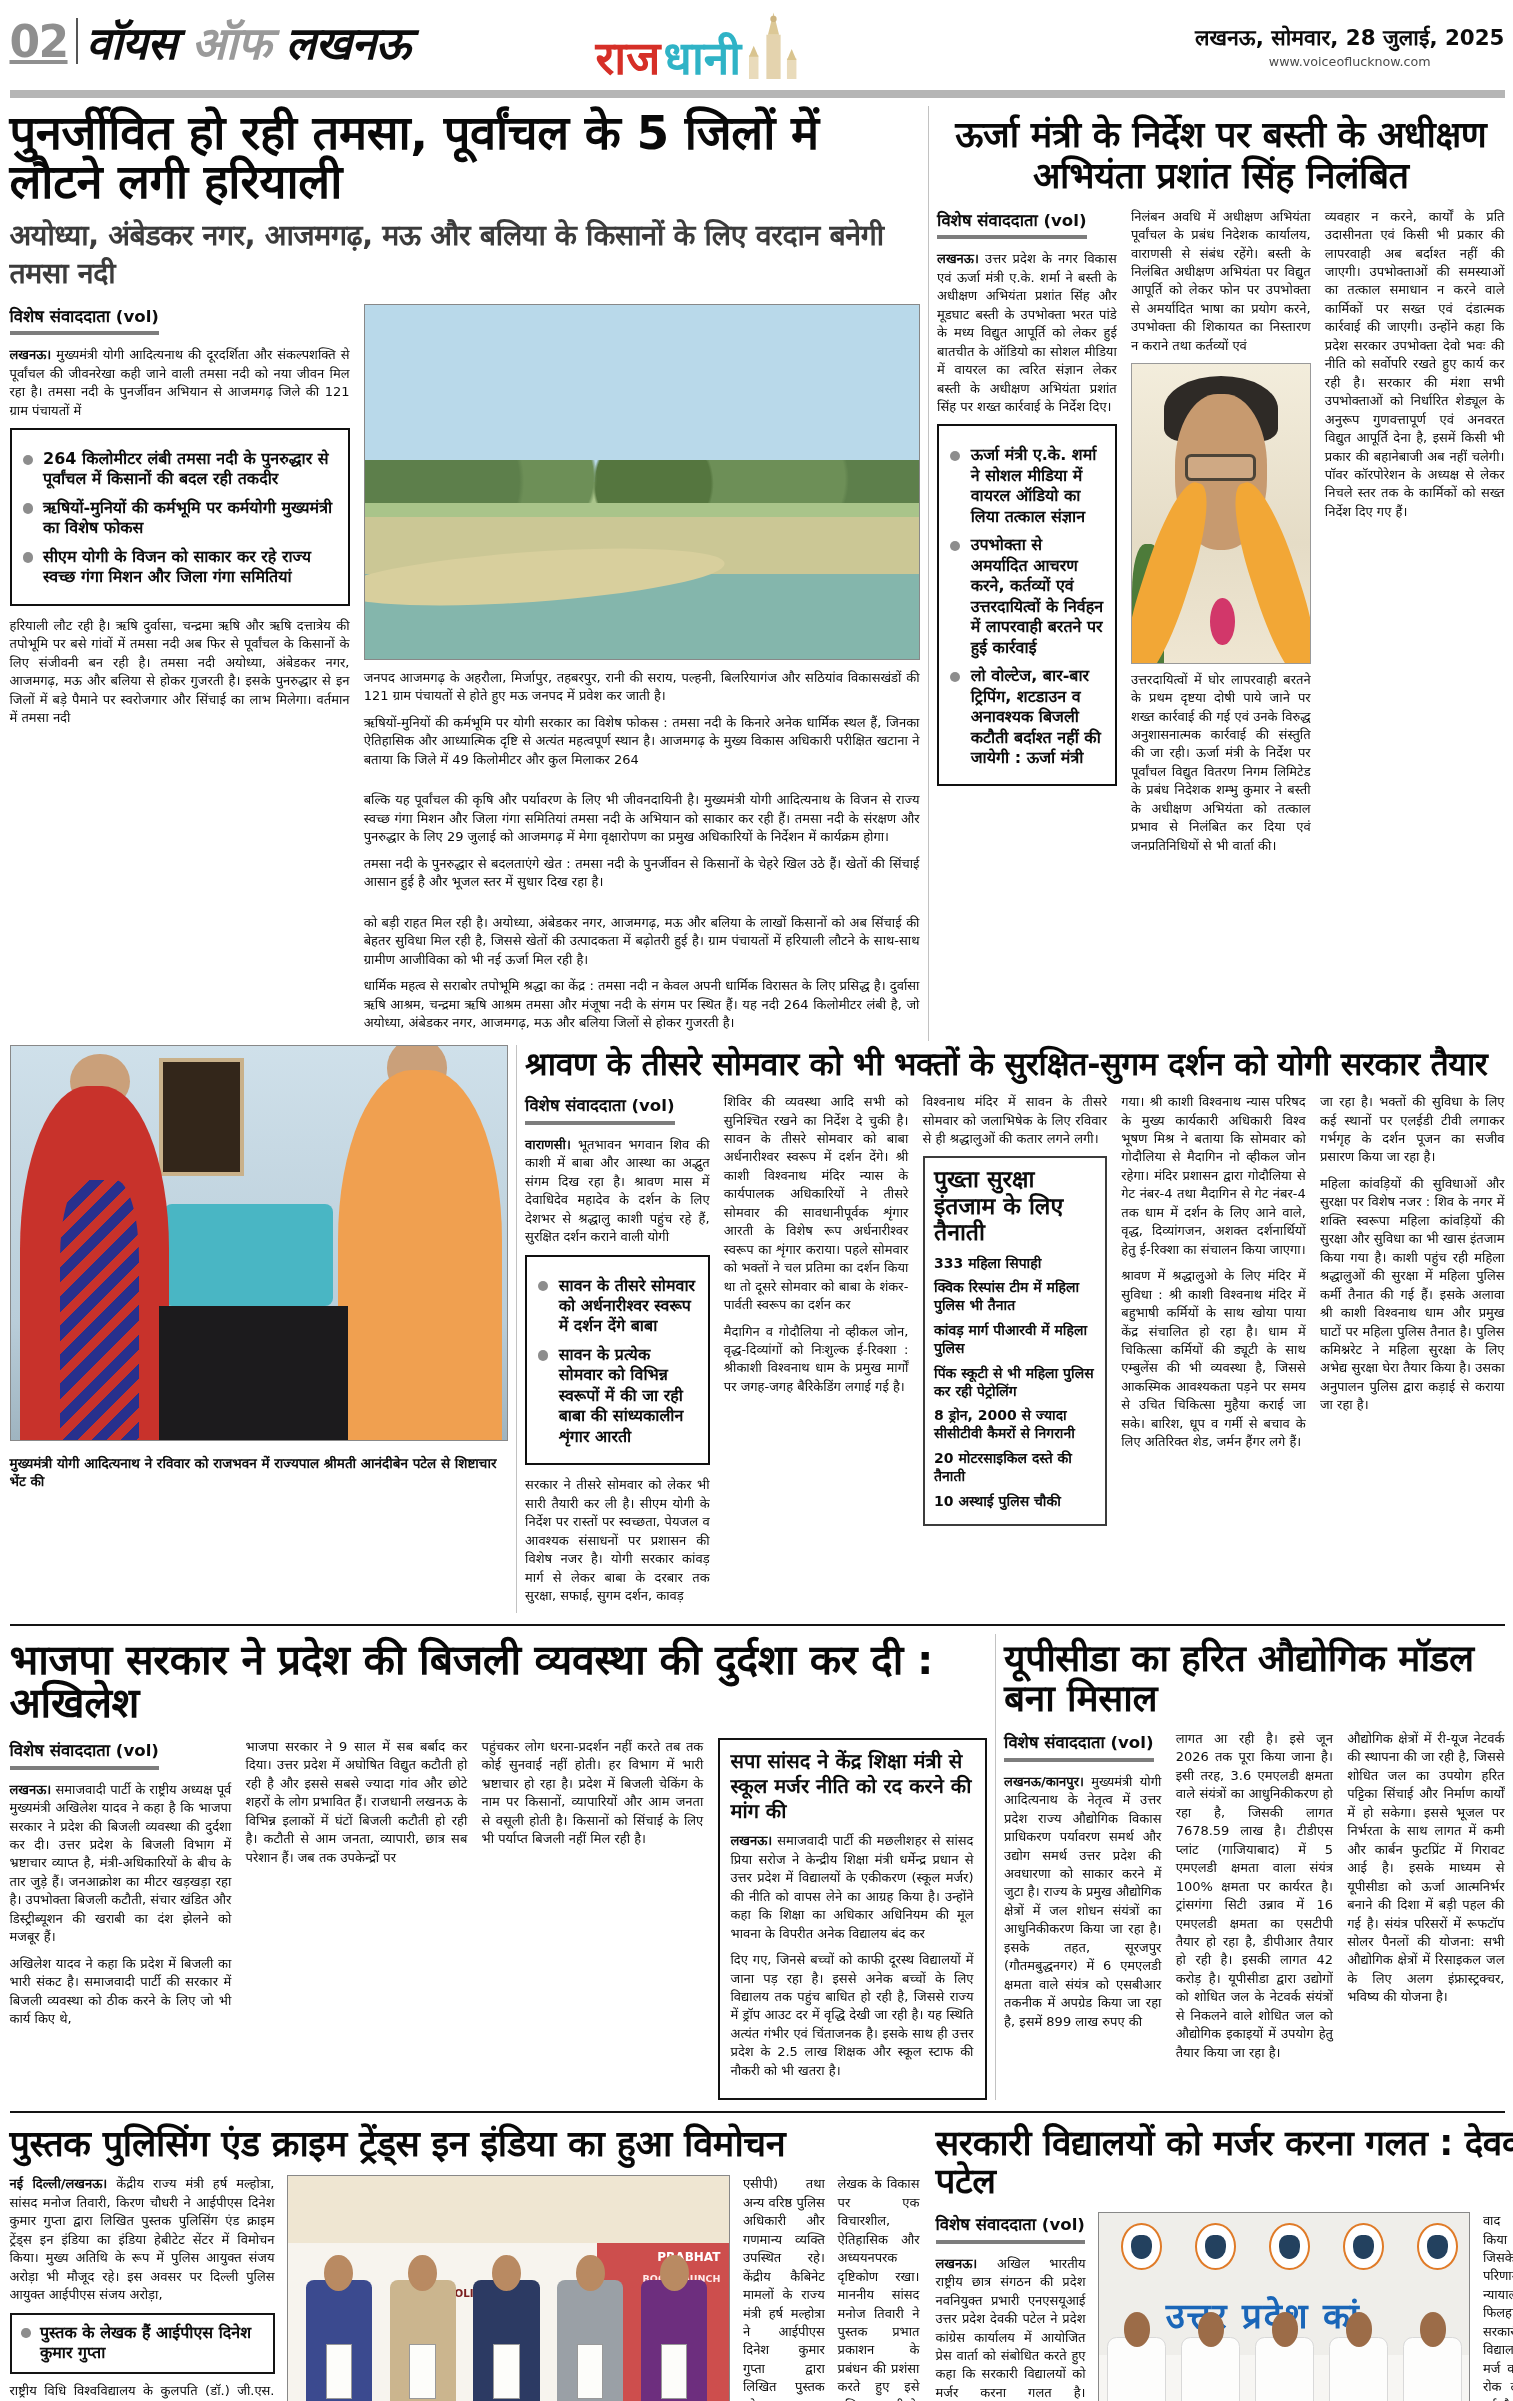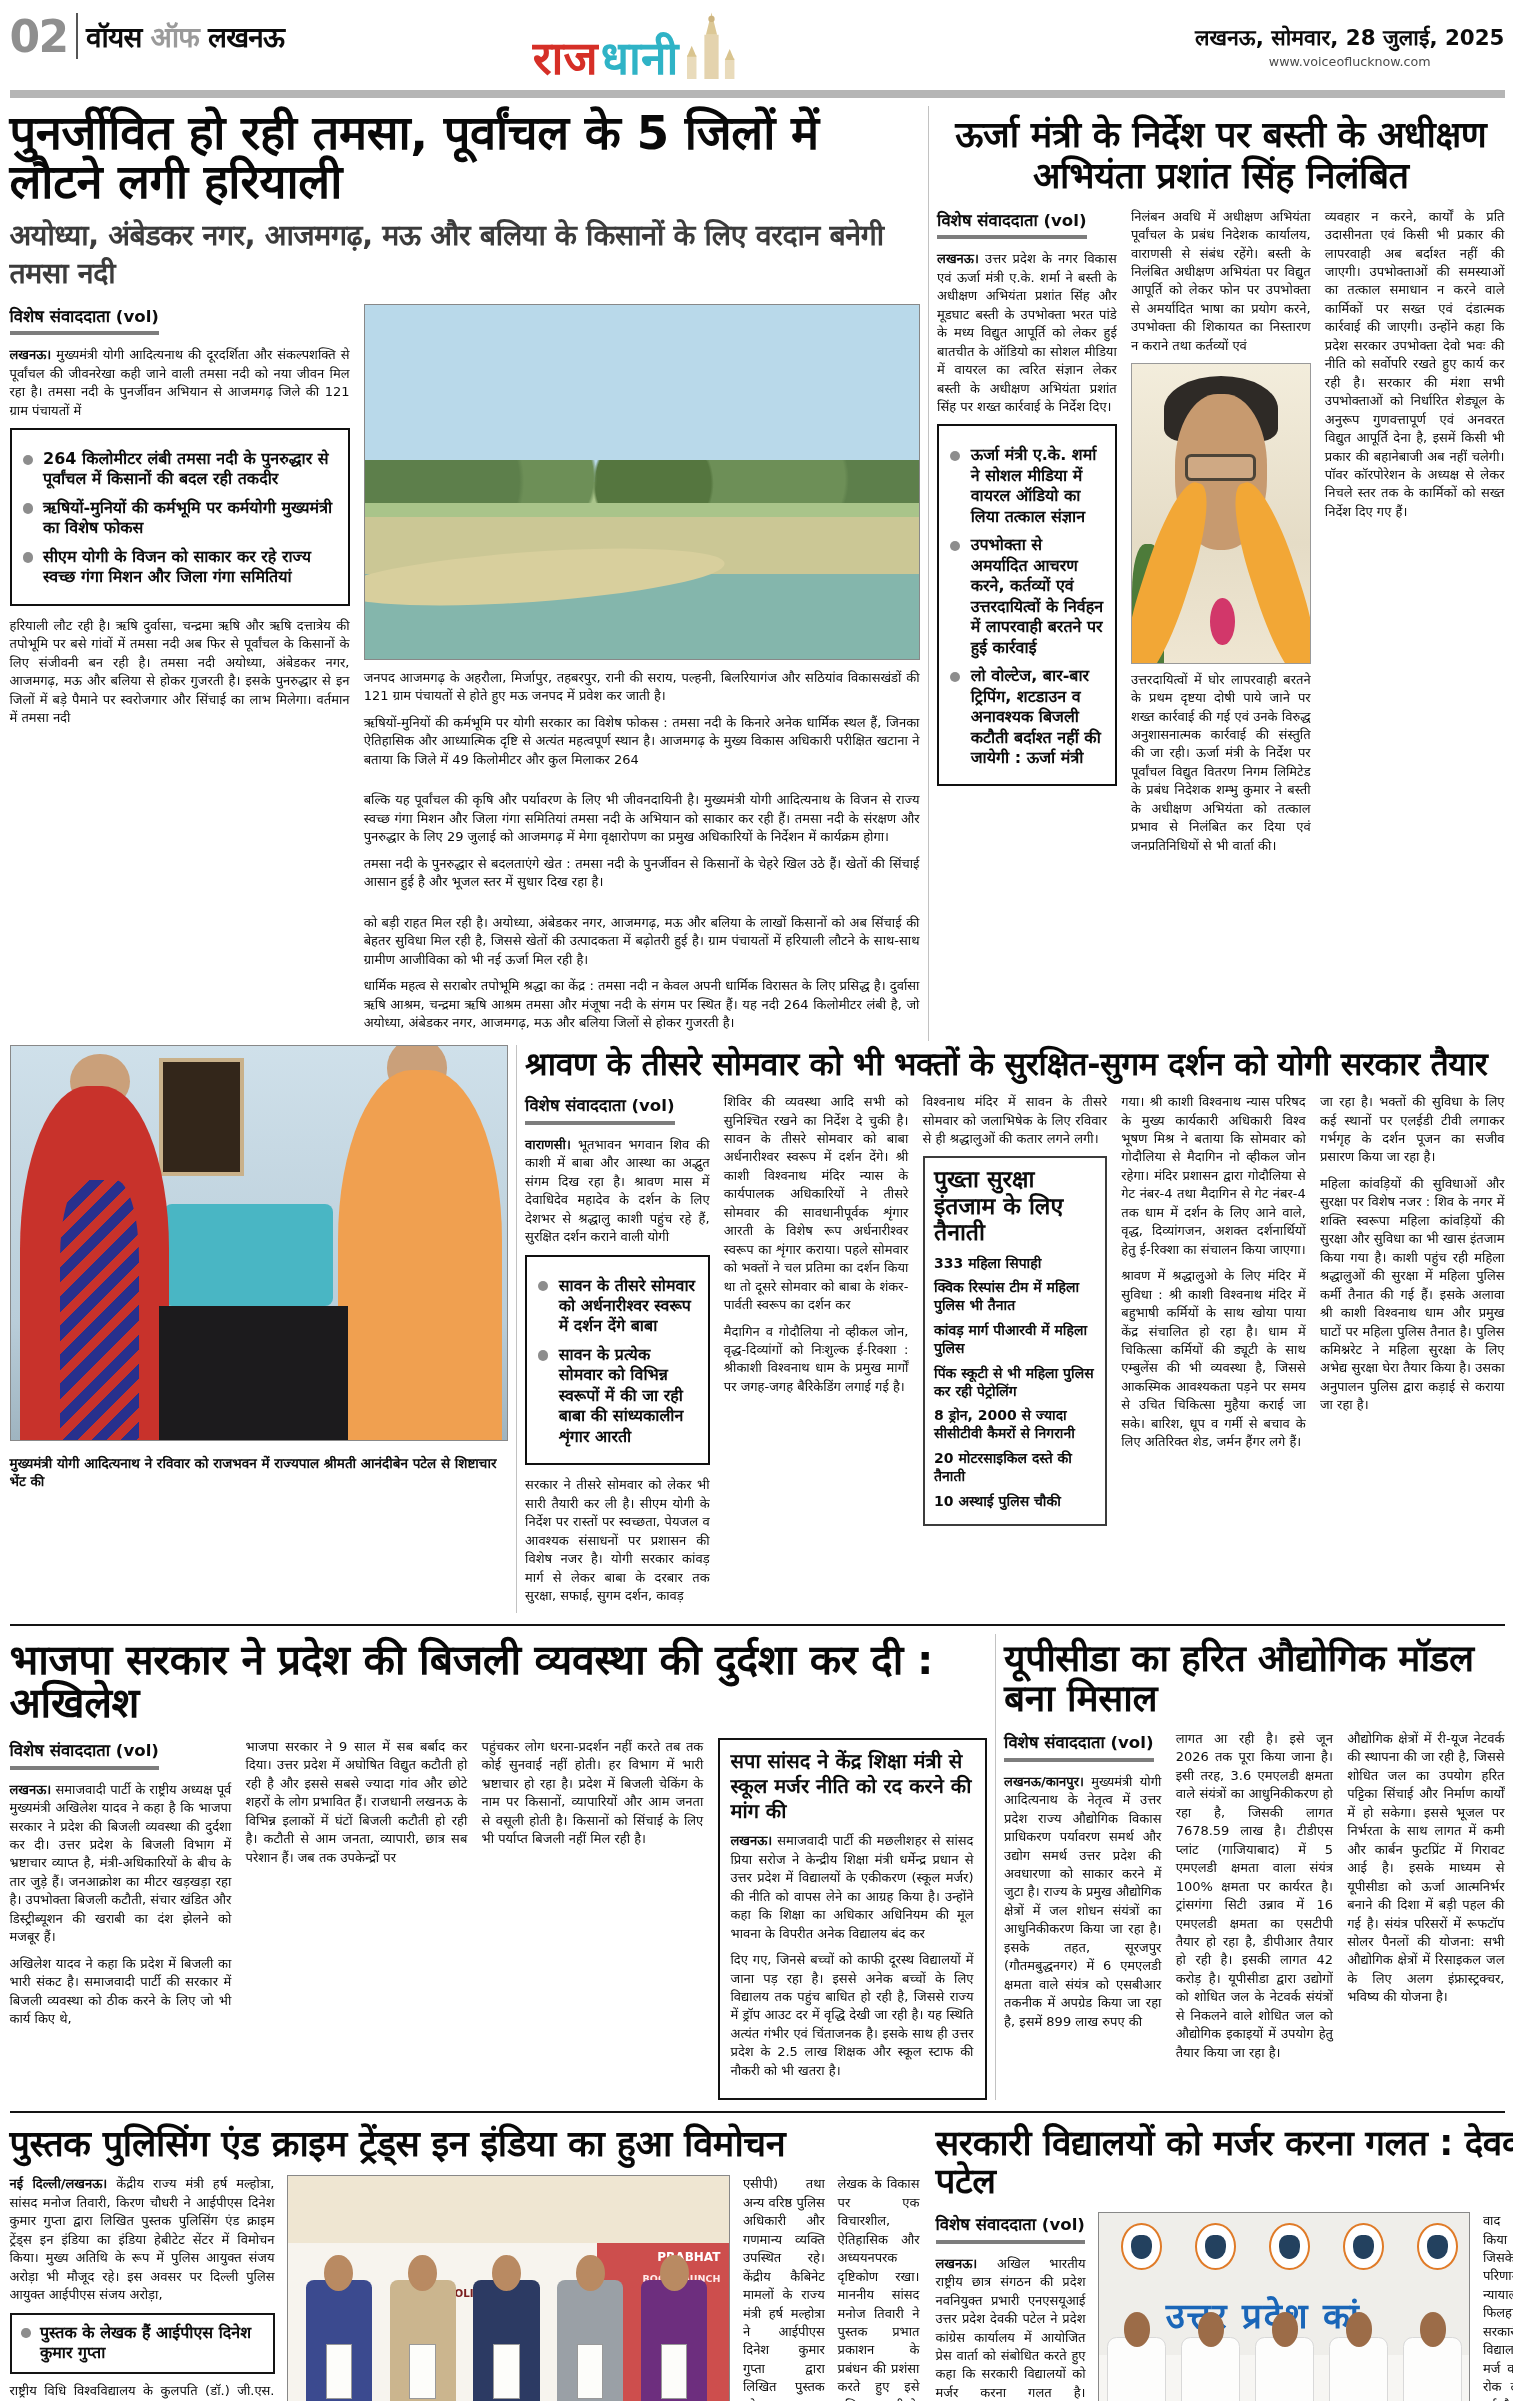--- a/index.html
+++ b/index.html
@@ -3,23 +3,23 @@
 <meta charset="utf-8">
 <style>
   * { box-sizing: border-box; margin: 0; padding: 0; }
   html,body { background:#e9e9e9; }
   body { font-family: "DejaVu Sans", sans-serif; color:#0d0d0d; }
   .page { width:1514px; min-height:2401px; margin:0 auto; background:#ffffff; padding:6.3px 9.5px 16px; }
 
   
   .masthead-row { display:flex; align-items:flex-start; justify-content:space-between; height:82px; padding-top:4.7px; }
   .mh-left { display:flex; align-items:center; gap:8px; }
-  .page-num { font-size:44px; font-weight:800; color:#8f8f8f; letter-spacing:-1.6px; }
+  .page-num { font-size:44px; font-weight:800; color:#8f8f8f; letter-spacing:-1.6px;text-decoration:underline; }
   .mh-bar { width:2.4px; height:46px; background:#555; }
-  .paper-name { font-size:28px; font-weight:800; letter-spacing:-0.8px; }
+  .paper-name { font-size:45px; font-weight:800; letter-spacing:-0.8px;font-style:italic; }
   .paper-name .grey { color:#9a9a9a; }
   .brand { display:flex; align-items:flex-end; gap:3.2px; margin-left:-206px; }
   .brand-raj { font-size:46px; font-weight:800; color:#d62f27; line-height:.9; }
   .brand-dhani { font-size:46px; font-weight:800; color:#2fb3c6; line-height:.9; }
   .mh-right { text-align:center; padding-top:11px; }
   .edition-date { font-size:21.4px; font-weight:700; }
   .website { font-size:12.7px; color:#4a4a4a; margin-top:3.2px; }
   .grey-rule { height:8px; background:#b5b5b5; margin:1.6px 0 8px; }
 
   

